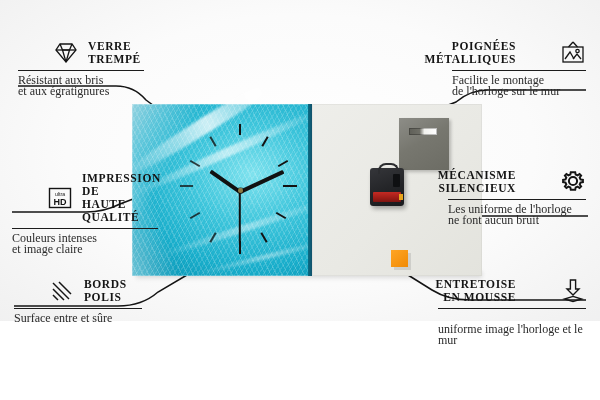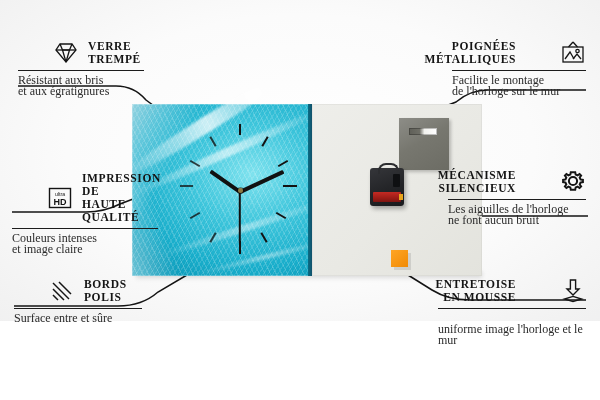--- a/index.html
+++ b/index.html
@@ -290,21 +290,21 @@
                    L19.6 19 L17.6 17.6 L15.7 18.4 L15.2 20.8 L13 20.8 L10.8 20.8
                    L10.3 18.4 L8.4 17.6 L6.4 19 L4.9 17.5 L6.3 15.5 L5.5 13.6
                    L3.1 13.1 L3.1 10.9 L5.5 10.4 L6.3 8.5 L4.9 6.5 L6.4 5 L8.4 6.4
                    L10.3 5.6 L10.8 3.2 Z"></path>
           <circle cx="13" cy="12" r="4.1" fill="none" stroke="#141414" stroke-width="2"></circle>
         </svg>
       </span>
     </div>
     <div class="rule"></div>
     <div class="desc">
-      <span>Les aiguilles de l'horloge</span><br>
+      <span>Les uniforme de l'horloge</span><br>
       <span>ne font aucun bruit</span>
     </div>
   </div>
 
   <div class="feat right" style="left:438px;top:278px;width:148px;">
     <div class="row">
       <span class="title">
         <span>ENTRETOISE</span><br>
         <span>EN MOUSSE</span>
       </span>

